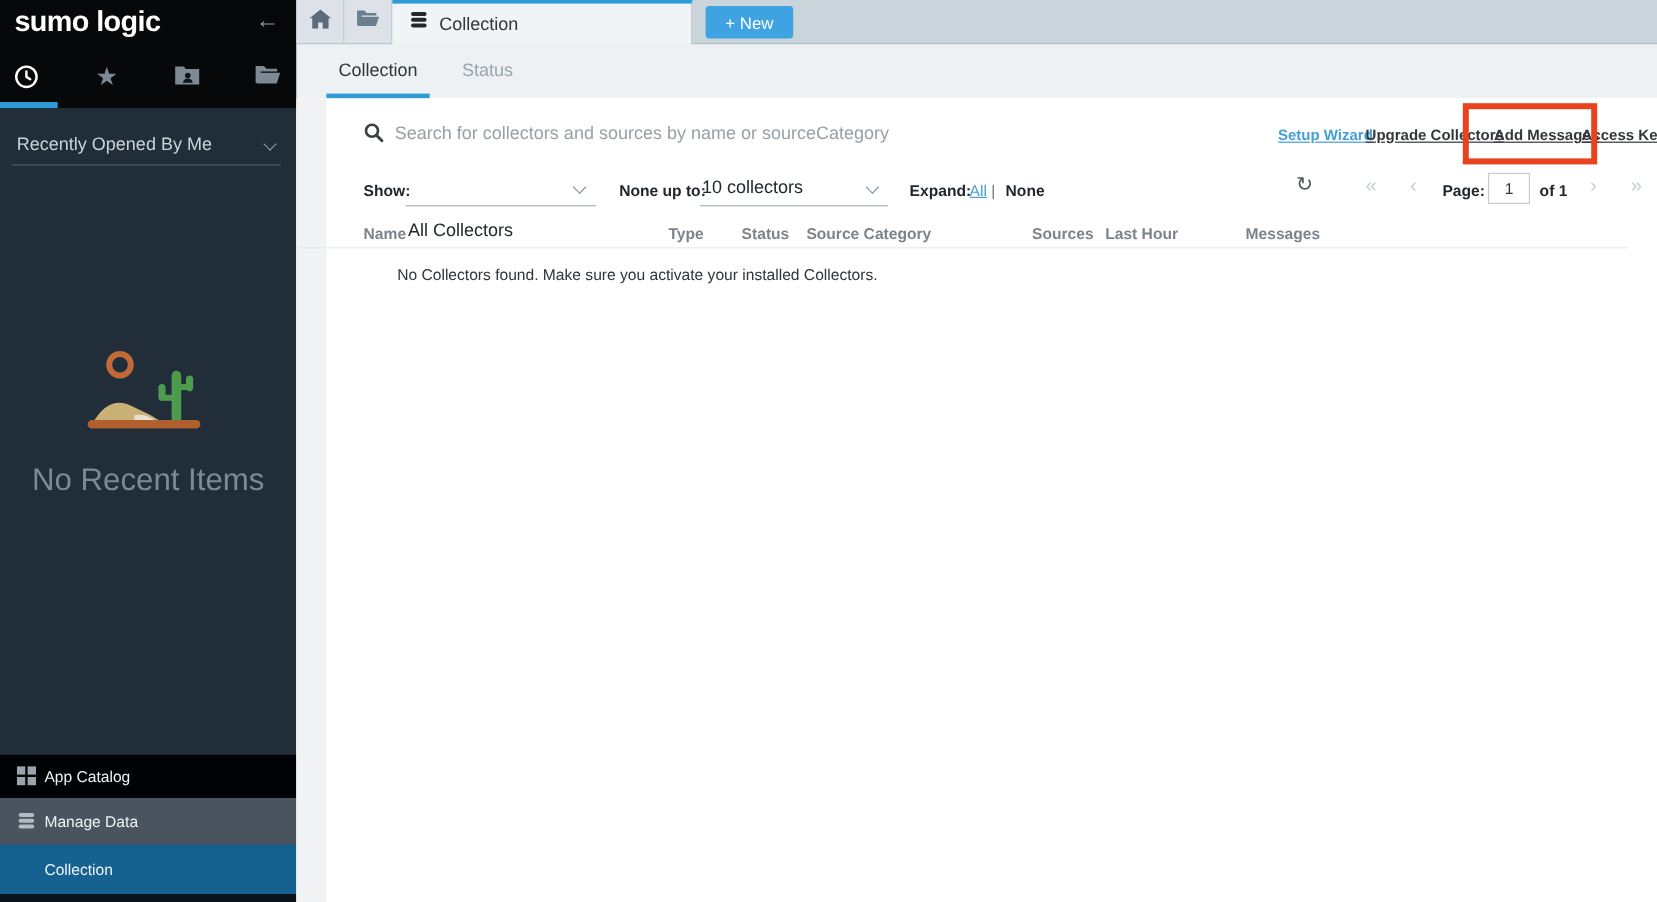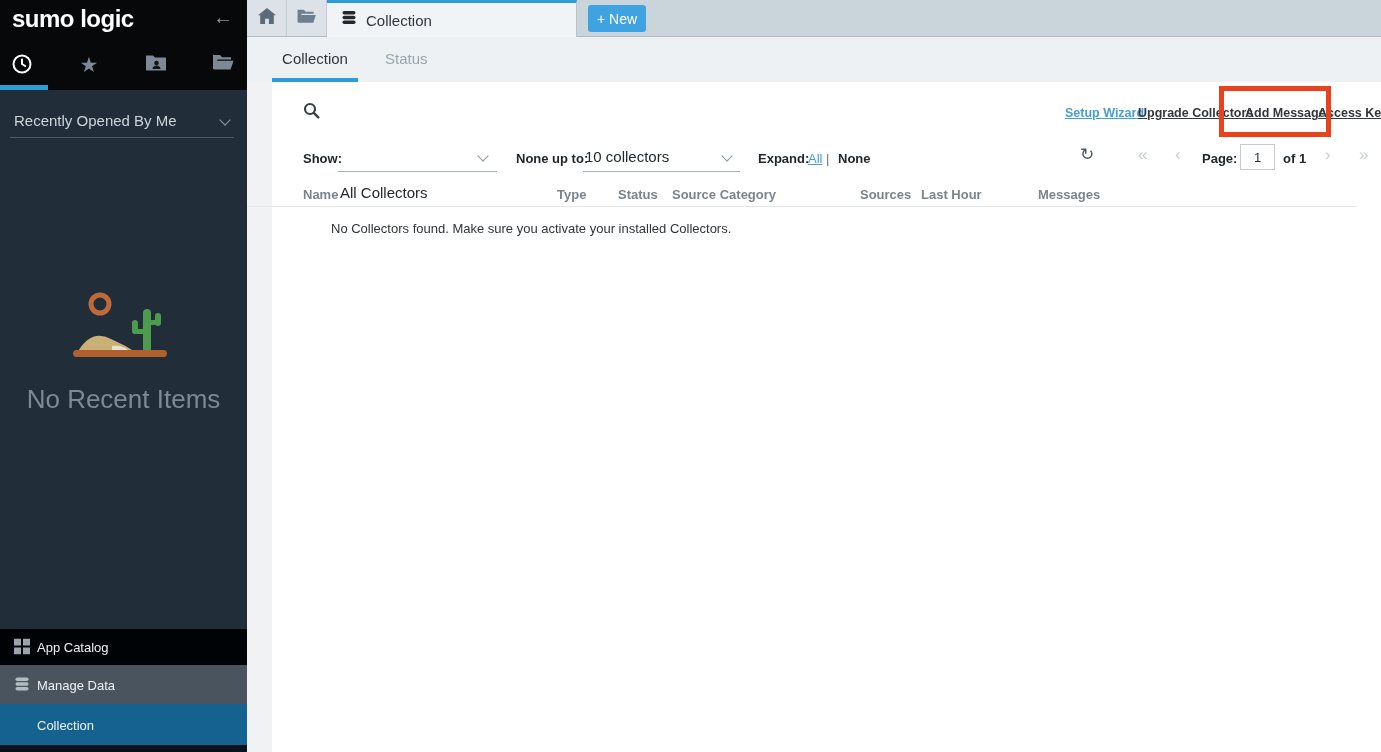--- a/index.html
+++ b/index.html
@@ -44,21 +44,21 @@
   
   #tabbar { left:247px; top:0; width:1134px; height:37px; background:#c9d4db; border-bottom:1px solid #aebbc3; }
   .tab-icon-btn { top:0; width:40px; height:36px; background:#dce2e8; border-right:1px solid #c0cbd2;
                   display:flex; align-items:center; justify-content:center; cursor:pointer; }
   #home-btn { left:0; }
   #library-btn { left:40px; }
   #doc-tab { left:80px; top:0; width:250px; height:37px; background:#f1f4f6;
              border-top:3px solid #2e9bd6; border-right:1px solid #b9c4cb;
              display:flex; align-items:center; padding-left:14px; gap:9px; cursor:pointer; }
   #doc-tab-label { font-size:15px; color:#31363b; }
-  #new-btn { left:341px; top:5px; width:58px; height:27px; background:#3fa2e1; border-radius:3px;
+  #new-btn { left:341px; top:5px; width:73px; height:27px; background:#3fa2e1; border-radius:3px;
              color:#fff; font-size:14px; display:flex; align-items:center; justify-content:center; cursor:pointer; }
 
   
   #subtabs { left:247px; top:37px; width:1134px; height:45px; background:#edf1f4; }
   #subtab-collection { left:25px; top:0; width:86px; height:45px; text-align:center;
                        font-size:15px; color:#2f353b; line-height:44px; cursor:pointer; }
   #subtab-underline { left:25px; top:41px; width:86px; height:4px; background:#2e9bd6; }
   #subtab-status { left:138px; top:0; height:45px; font-size:15px; color:#9aa5ad; line-height:44px; cursor:pointer; }
 
   
@@ -232,20 +232,21 @@
 
 <div id="content" class="abs">
   <div id="gutter" class="abs"></div>
 
   <span id="search-icon" class="abs">
     <svg width="17" height="17" viewBox="0 0 17 17">
         <circle cx="7" cy="7" r="5" fill="none" stroke="#3b4045" stroke-width="2.2"></circle>
         <path d="M10.8 10.8L15.3 15.3" stroke="#3b4045" stroke-width="2.4" stroke-linecap="round"></path>
       </svg>
   </span>
+  <input id="search-input" class="abs" type="text" placeholder="Search for collectors and sources by name or sourceCategory" style="">
 
   <span id="link-setup-wizard" class="abs top-link">Setup Wizard</span>
   <span id="link-upgrade-collectors" class="abs top-link">Upgrade Collectors</span>
   <span id="link-add-collector" class="abs top-link">Add Messages</span>
   <span id="link-access-keys" class="abs top-link">Access Keys</span>
   <div id="annotation-box" class="abs"></div>
 
   <span id="show-label" class="abs flt-label">Show:</span>
   <span id="show-value" class="abs flt-value">All Collectors</span>
   <div id="show-underline" class="abs flt-underline"></div>

